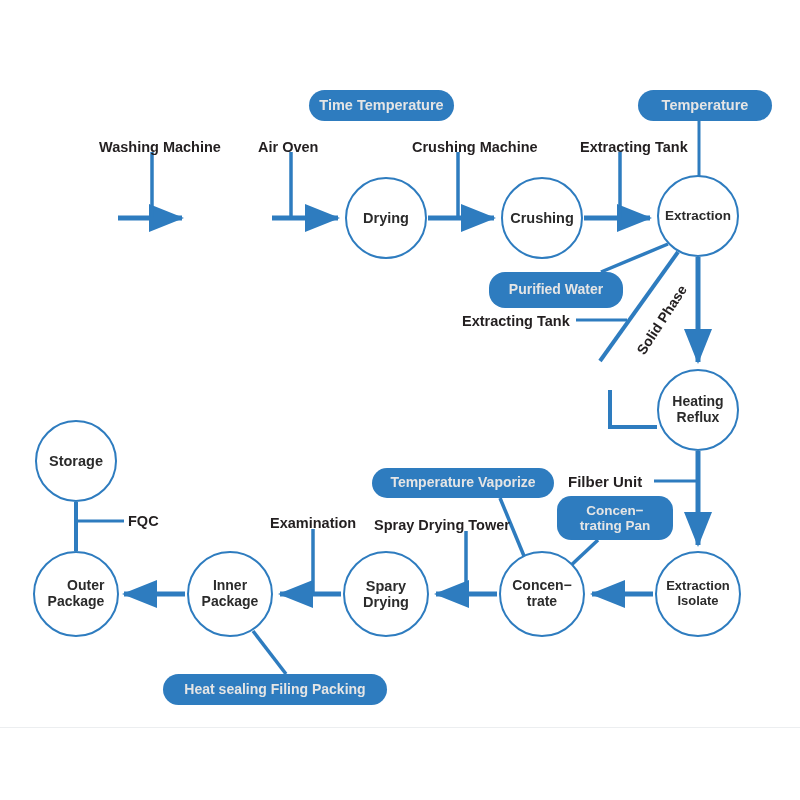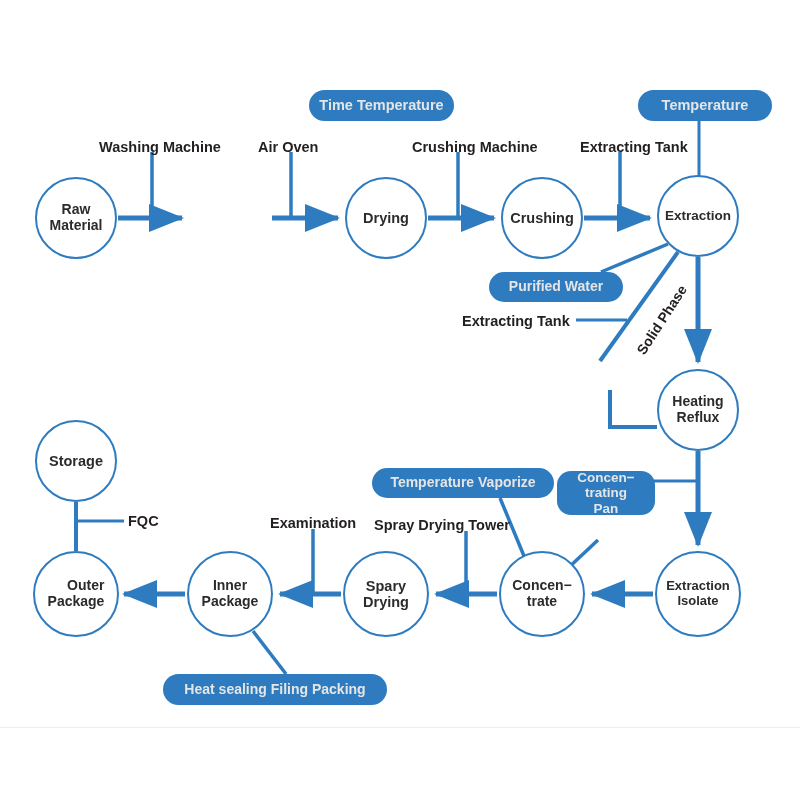--- a/index.html
+++ b/index.html
@@ -139,26 +139,20 @@
 
       <line x1="76" y1="502" x2="76" y2="551" stroke-width="4"></line>
 
       <line x1="76" y1="521" x2="124" y2="521" stroke-width="2.8"></line>
 
       <line x1="253" y1="631" x2="286" y2="674" stroke-width="3.5"></line>
 
     </g>
   </svg>
 
-  <div class="node" style="left:35px; top:177px; width:82px; height:82px; font-size:14px;">
-    <div>
-      <span>Raw</span>
-      <span>Material</span>
-    </div>
-  </div>
 
 
   <div class="node" style="left:345px; top:177px; width:82px; height:82px; font-size:14.5px;">
     <div>
         <span>Drying</span>
       </div>
   </div>
 
   <div class="node" style="left:501px; top:177px; width:82px; height:82px; font-size:14.5px;">
     <div>
@@ -221,30 +215,30 @@
   </div>
 
   <div class="pill" style="left:309px; top:90px; width:145px; height:31px; font-size:14.5px;">
     <span>Time Temperature</span>
   </div>
 
   <div class="pill" style="left:638px; top:90px; width:134px; height:31px; font-size:14.5px;">
     <span>Temperature</span>
   </div>
 
-  <div class="pill" style="left:489px; top:272px; width:134px; height:30px; font-size:14px;align-items:center;">
+  <div class="pill" style="left:489px; top:272px; width:134px; height:36px; font-size:14px;align-items:center;">
     <span>Purified Water</span>
   </div>
 
 
   <div class="pill" style="left:372px; top:468px; width:182px; height:30px; font-size:14px;">
     <span>Temperature Vaporize</span>
   </div>
 
-  <div class="pill multiline" style="left:557px; top:471px; width:98px; height:44px; font-size:13.5px;">
+  <div class="pill multiline" style="left:557px; top:496px; width:116px; height:44px; font-size:13.5px;">
     <div>
       <span>Concen−</span>
       <span>trating Pan</span>
     </div>
   </div>
 
   <div class="pill" style="left:163px; top:674px; width:224px; height:31px; font-size:14px;">
     <span>Heat sealing Filing Packing</span>
   </div>
 

